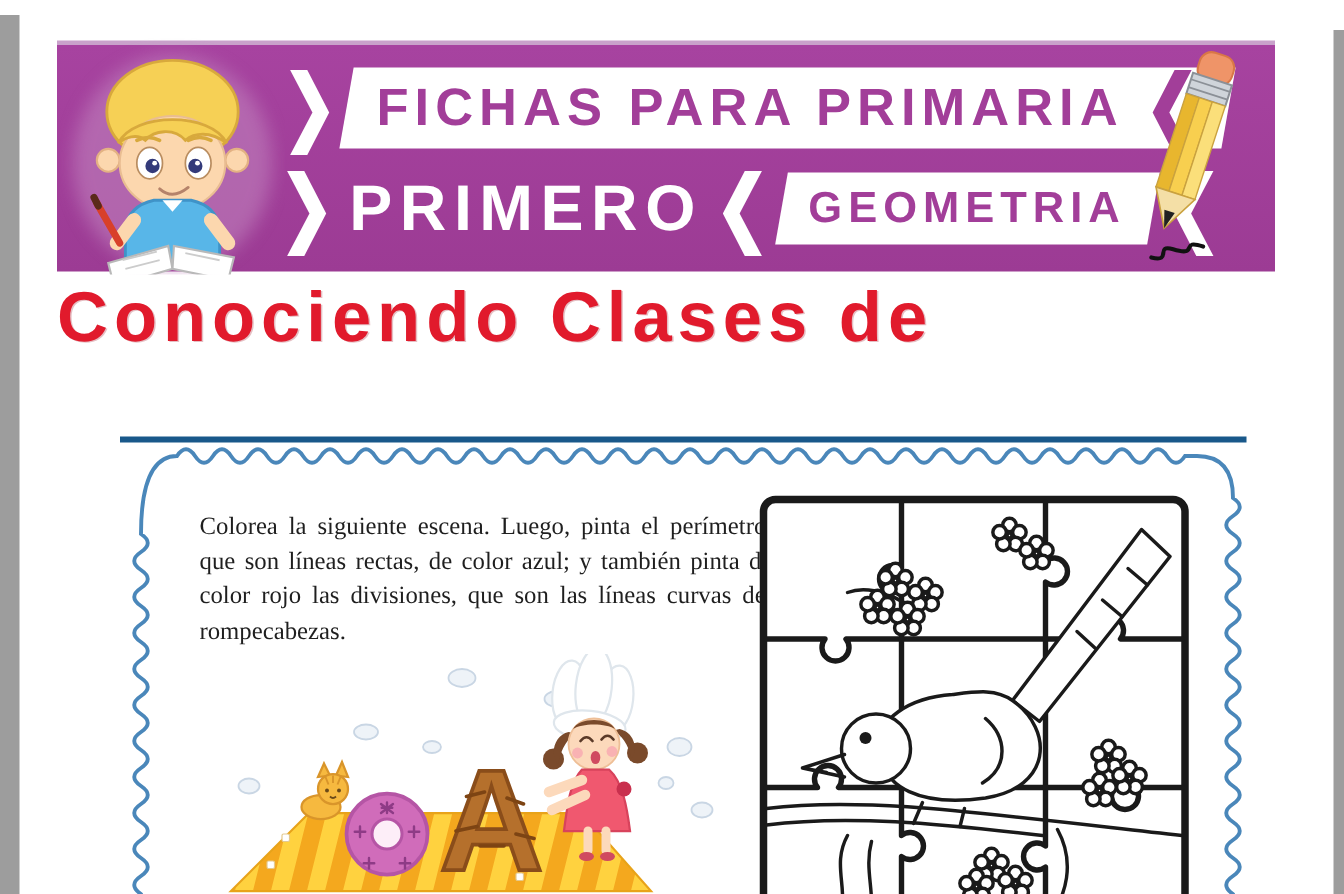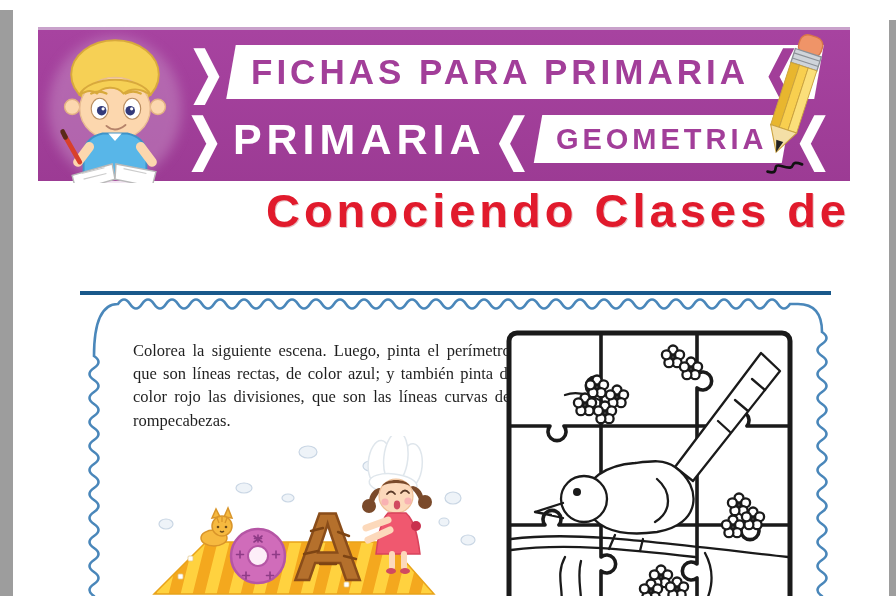--- a/index.html
+++ b/index.html
@@ -22,21 +22,21 @@
           justify-content:center;}
   .ribbon-inner{transform:skewX(10deg);display:flex;align-items:center;}
   .ribbon1{margin-left:6px;height:54px;width:588px;}
   .ribbon1 .t{color:#a23e99;font-weight:bold;font-size:35px;letter-spacing:4px;white-space:nowrap;}
   .ribbon1 .chev{font-size:40px;margin-left:14px;}
   .primero{color:#ffffff;font-weight:bold;font-size:43px;letter-spacing:5px;margin:0 8px 0 10px;white-space:nowrap;}
   .ribbon2{height:48px;width:248px;margin:0 8px;}
   .ribbon2 .t{color:#a23e99;font-weight:bold;font-size:29px;letter-spacing:4px;white-space:nowrap;}
   .row1 .chev,.row2 .chev{font-size:44px;}
   
-  .title{position:absolute;left:38px;top:186px;width:812px;text-align:right;
+  .title{position:absolute;left:38px;top:186px;width:812px;text-align:left;
          color:#e11a2c;font-weight:bold;font-size:47px;line-height:50px;letter-spacing:4px;
          text-shadow:1px 1px 0 rgba(150,0,20,.25);}
   
   .rule{position:absolute;left:80px;top:291px;width:751px;height:4px;background:#19588a;}
   
   .wavybox{position:absolute;left:85px;top:295px;width:746px;height:301px;}
   
   .instr{position:absolute;left:133px;top:322px;width:382px;
          font-family:"Liberation Serif",serif;font-size:16.5px;line-height:1.42;
          color:#1f1f1f;text-align:justify;}
@@ -59,21 +59,21 @@
       <span class="chev chev-white">❯</span>
       <div class="ribbon ribbon1">
         <div class="ribbon-inner">
           <span class="t">FICHAS PARA PRIMARIA</span>
           <span class="chev chev-purple">❮</span>
         </div>
       </div>
     </div>
     <div class="banner-row row2">
       <span class="chev chev-white">❯</span>
-      <span class="primero">PRIMARIA</span>
+      <span class="primero">PRIMERO</span>
       <span class="chev chev-white">❮</span>
       <div class="ribbon ribbon2">
         <div class="ribbon-inner">
           <span class="t">GEOMETRIA</span>
         </div>
       </div>
       <span class="chev chev-white">❮</span>
     </div>
   </div>
 

